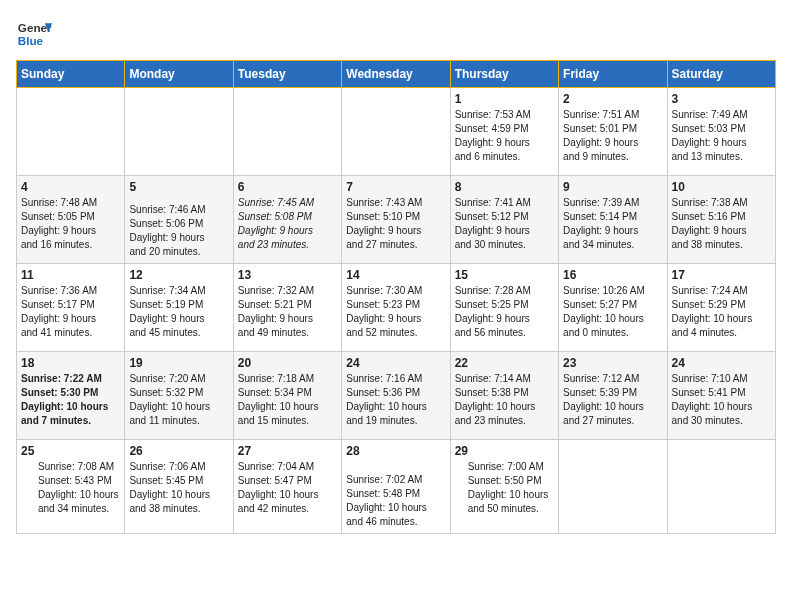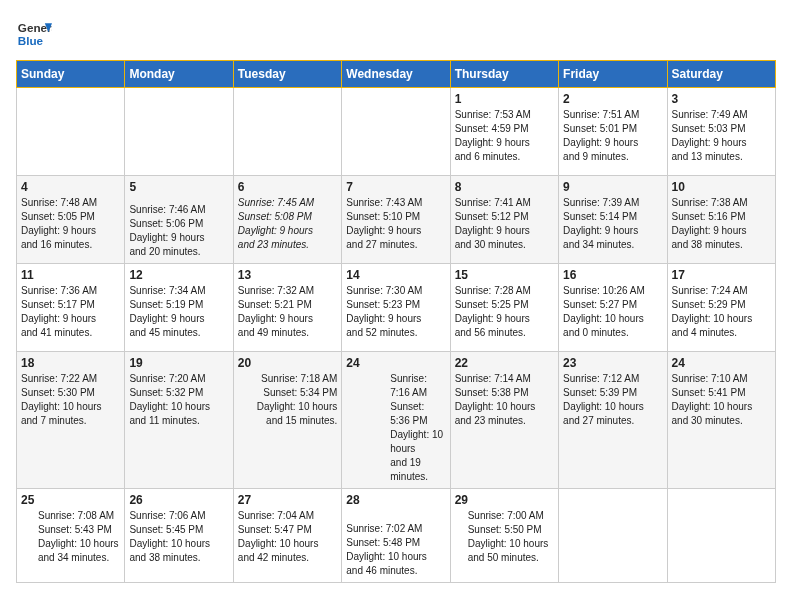--- a/index.html
+++ b/index.html
@@ -234,42 +234,42 @@
           <span class="day-number">17</span>
           <div class="day-info" style="white-space: pre-line;">Sunrise: 7:24 AM
 Sunset: 5:29 PM
 Daylight: 10 hours
 and 4 minutes.</div>
         </td>
       </tr>
       <tr>
         <td>
           <span class="day-number">18</span>
-          <div class="day-info" style="white-space: pre-line;">Sunrise: 7:22 AM
+          <div class="day-info" style="white-space: pre-line; font-weight: bold;">Sunrise: 7:22 AM
 Sunset: 5:30 PM
 Daylight: 10 hours
 and 7 minutes.</div>
         </td>
         <td>
           <span class="day-number">19</span>
           <div class="day-info" style="white-space: pre-line;">Sunrise: 7:20 AM
 Sunset: 5:32 PM
 Daylight: 10 hours
 and 11 minutes.</div>
         </td>
         <td>
           <span class="day-number">20</span>
-          <div class="day-info" style="white-space: pre-line; text-align: right;">Sunrise: 7:18 AM
+          <div class="day-info" style="white-space: pre-line;">Sunrise: 7:18 AM
 Sunset: 5:34 PM
 Daylight: 10 hours
 and 15 minutes.</div>
         </td>
         <td>
           <span class="day-number">24</span>
-          <div class="day-info" style="white-space: pre-line; margin-left: 44px;">Sunrise: 7:16 AM
+          <div class="day-info" style="white-space: pre-line;">Sunrise: 7:16 AM
 Sunset: 5:36 PM
 Daylight: 10 hours
 and 19 minutes.</div>
         </td>
         <td>
           <span class="day-number">22</span>
           <div class="day-info" style="white-space: pre-line;">Sunrise: 7:14 AM
 Sunset: 5:38 PM
 Daylight: 10 hours
 and 23 minutes.</div>

